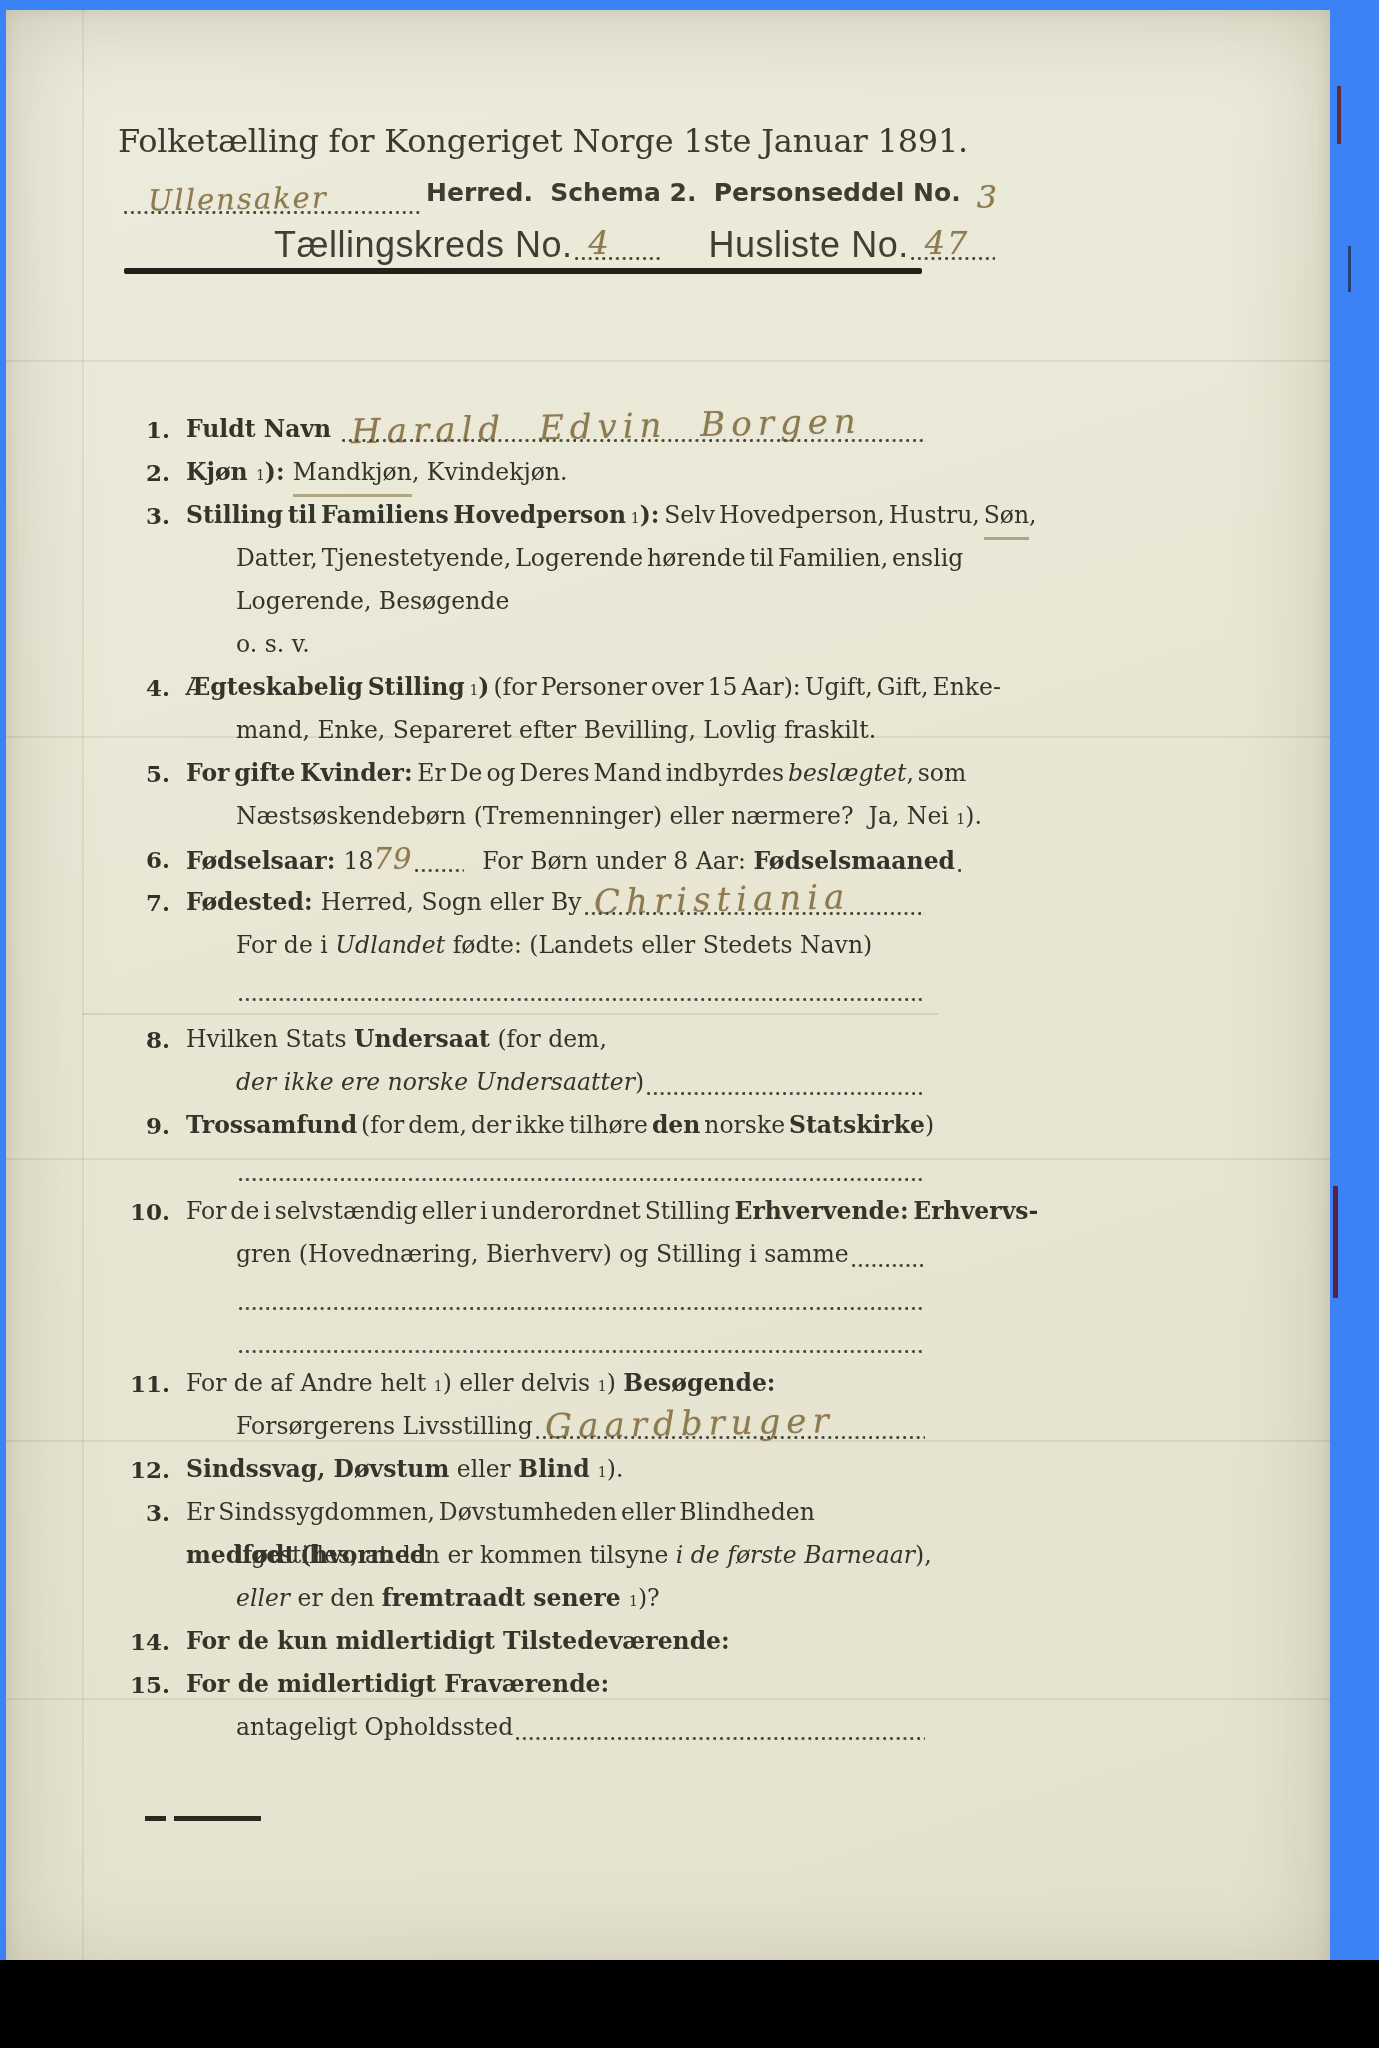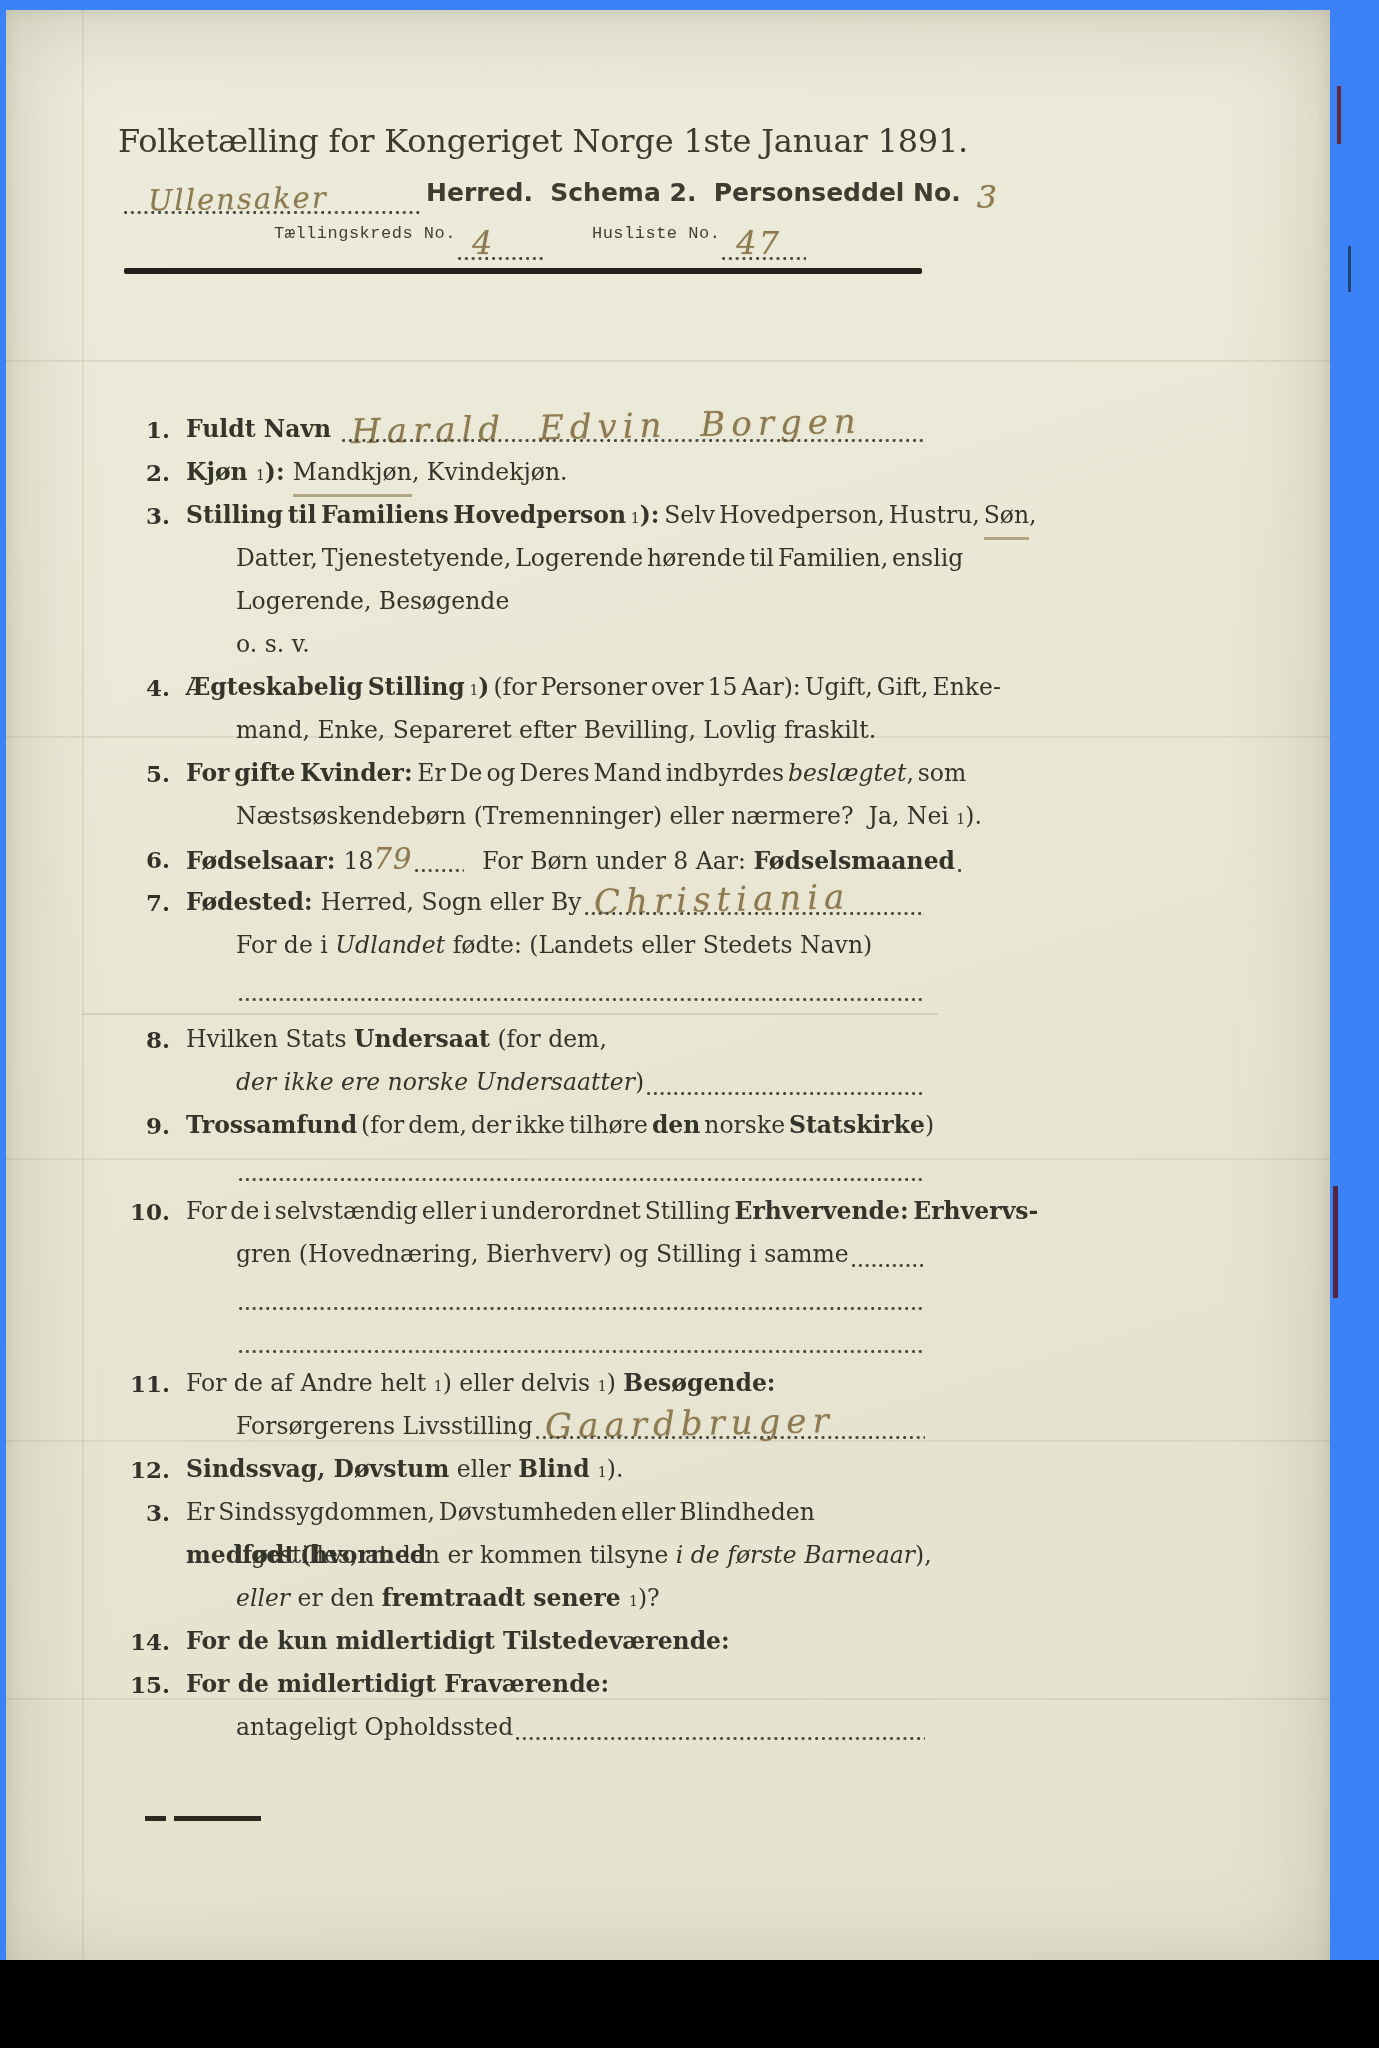--- a/index.html
+++ b/index.html
@@ -12,21 +12,21 @@
   .crease{position:absolute;left:0;right:0;height:2px;background:rgba(95,92,68,.10);}
   .vfold{position:absolute;top:0;bottom:0;left:76px;width:2px;background:rgba(110,95,60,.10);}
   .noise{position:absolute;opacity:.85;}
 
   .title{position:absolute;left:112px;top:112px;width:806px;text-align:center;
     font-size:32px;letter-spacing:-0.2px;color:#3a3a2e;white-space:nowrap;}
 
   .hline2{position:absolute;left:116px;top:168px;width:802px;display:flex;align-items:baseline;height:44px;}
   .hline3{position:absolute;left:116px;top:214px;width:802px;display:flex;align-items:baseline;height:44px;}
   .hlabel{font-family:"DejaVu Sans",sans-serif;font-weight:bold;font-size:25px;color:#3c3c31;white-space:pre;margin-left:4px;}
-  .hlabel2{font-family:Liberation Mono, monospace;font-size:17px;color:#3f3f34;letter-spacing:.5px;white-space:pre;}
+  .hlabel2{font-family:Liberation Sans, sans-serif;font-size:36px;color:#3f3f34;letter-spacing:.5px;white-space:pre;}
   .hsp{flex:0 0 auto;}
   .hl-lead{position:relative;align-self:stretch;}
   .hl-lead::after{content:"";position:absolute;left:2px;right:2px;bottom:8px;height:3px;
     background-image:radial-gradient(circle at 1.6px 1.5px,#45453a 1.25px,rgba(0,0,0,0) 1.7px);
     background-size:6.8px 3px;background-repeat:repeat-x;}
   .hl-lead .hand{position:absolute;bottom:6px;white-space:nowrap;}
 
   .hrule{position:absolute;left:118px;top:258px;width:798px;height:6px;background:#21211a;border-radius:2px;}
 
   .hand{font-style:italic;color:#8d7a50;text-shadow:0 0 1px rgba(141,122,80,.45);}

